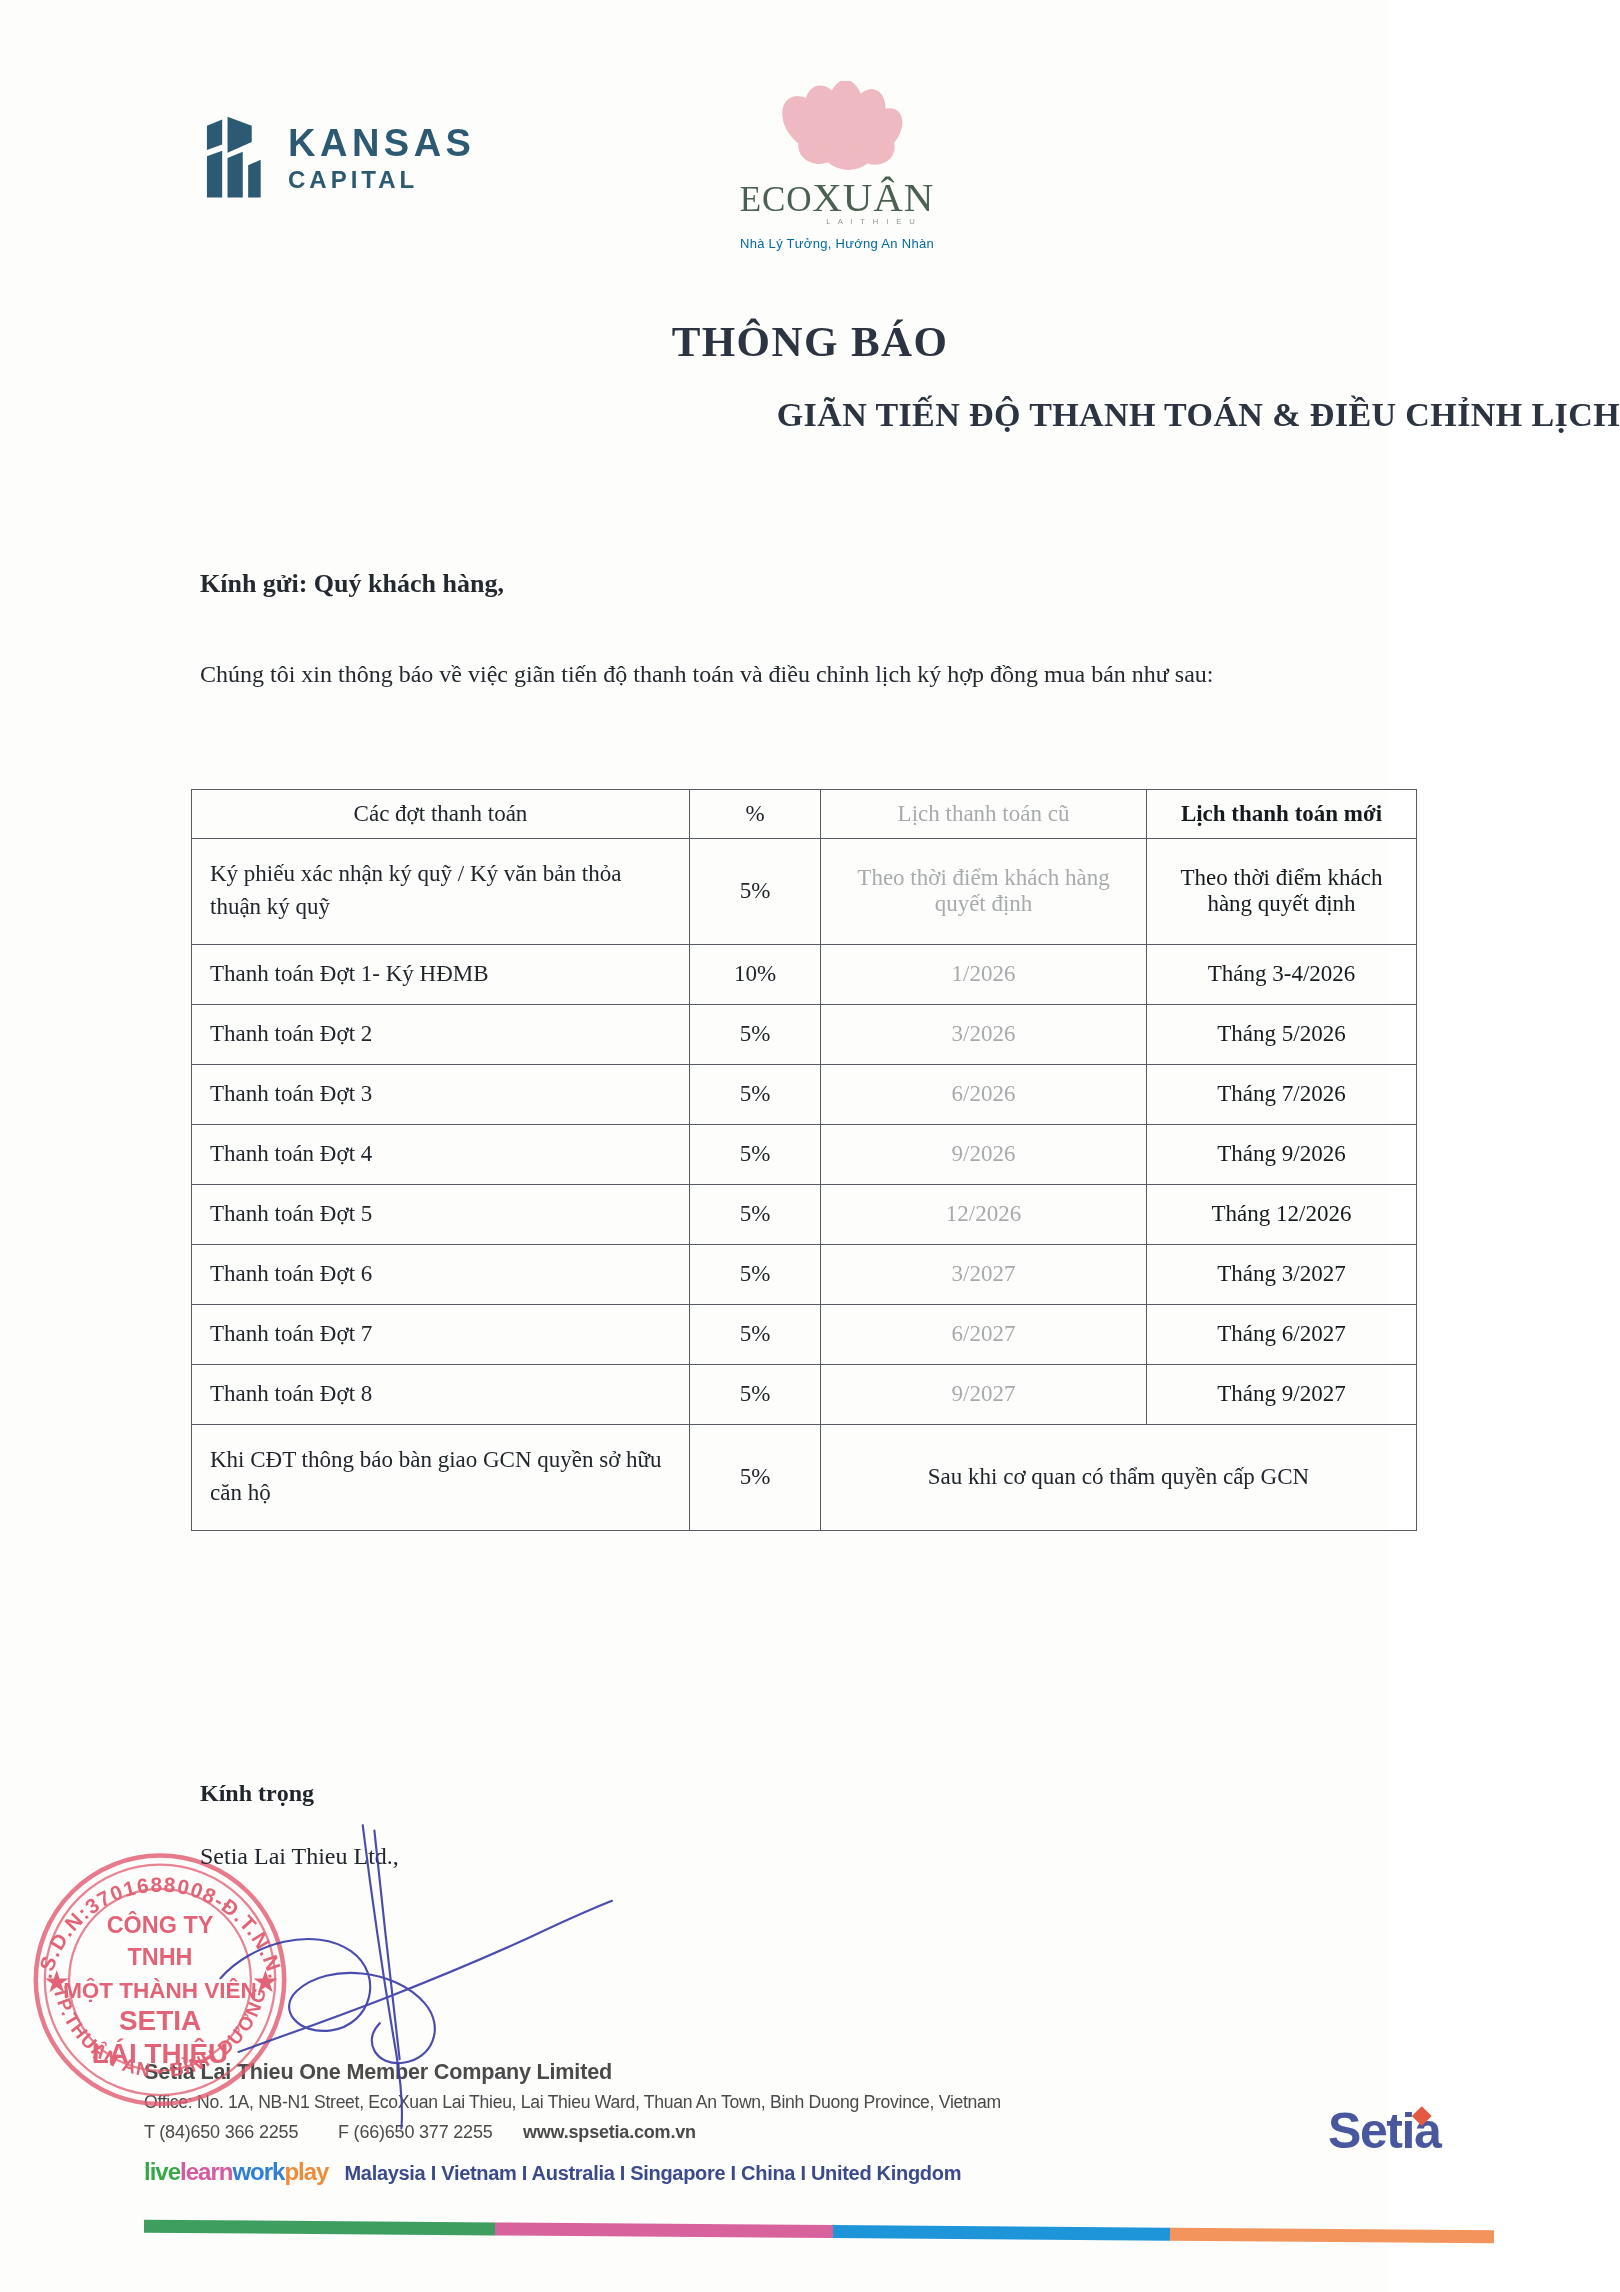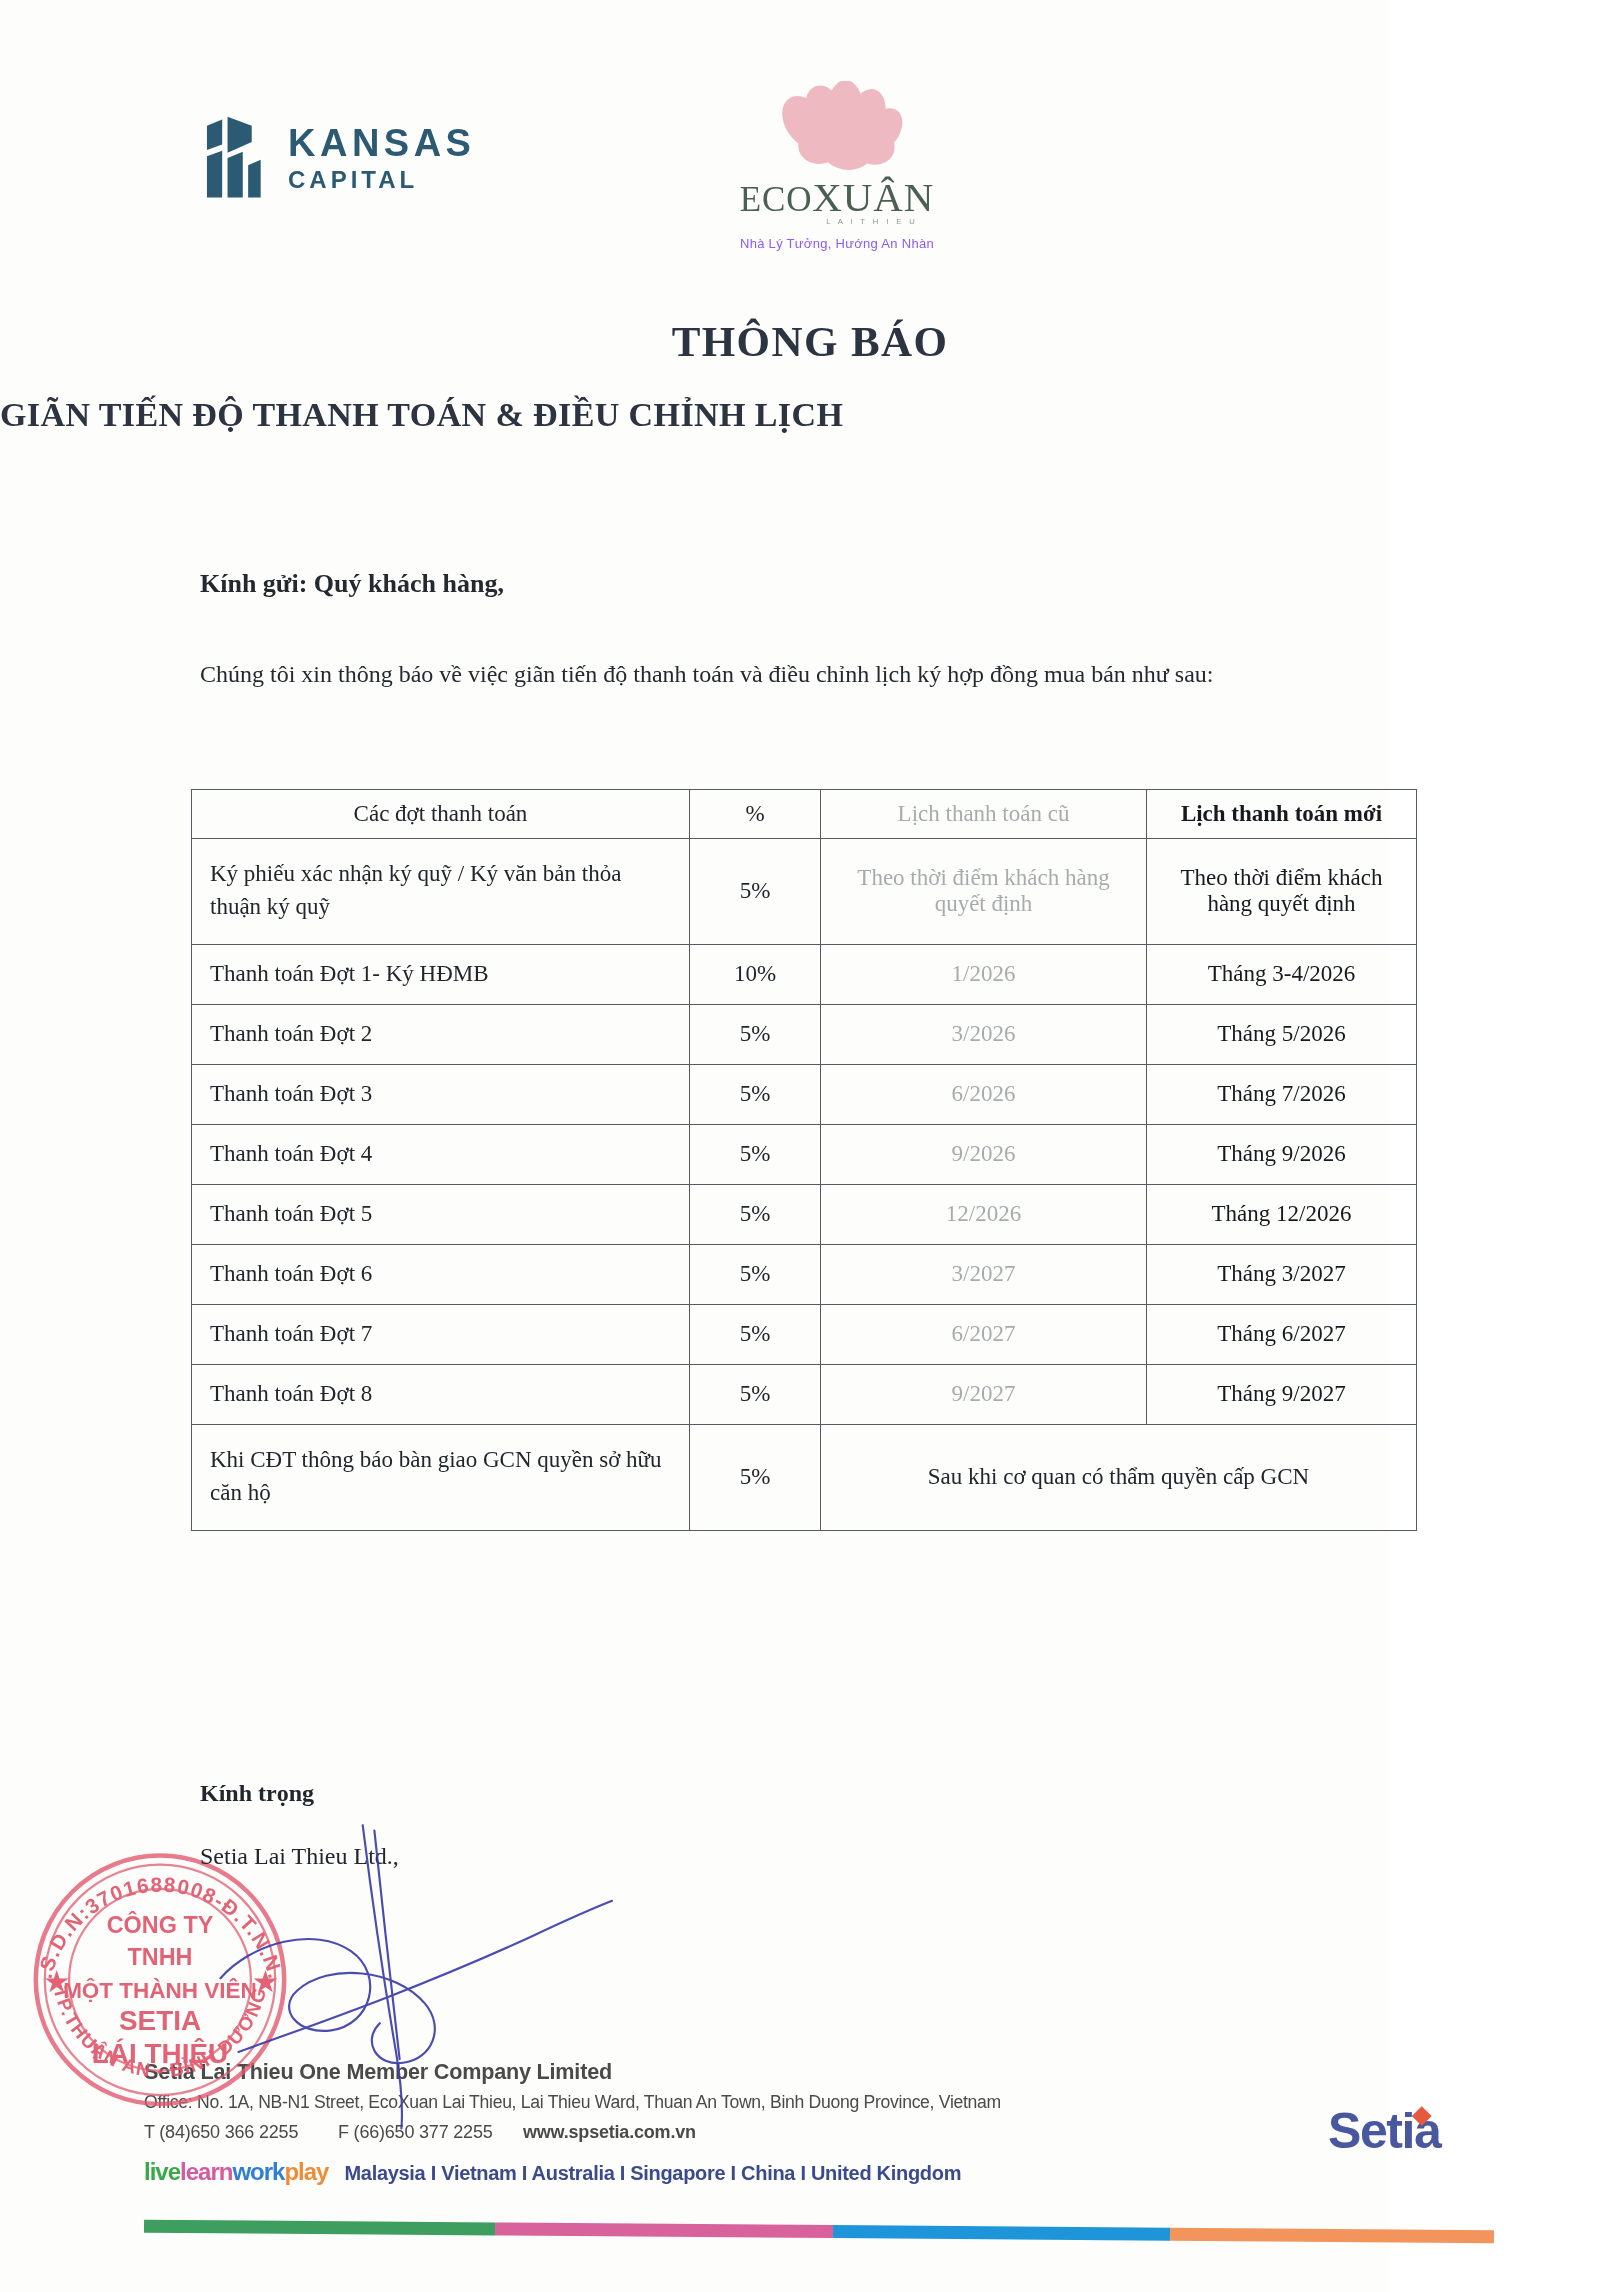--- a/index.html
+++ b/index.html
@@ -78,21 +78,21 @@
     font-family: "Liberation Sans", sans-serif;
     font-size: 7.7px;
     letter-spacing: 2.9px;
     color: #8a9a8d;
     margin-top: -3.6px;
     margin-left: 70px;
   }
   .eco-tag {
     font-family: "Liberation Sans", sans-serif;
     font-size: 13px;
-    color: #8b5cf6;
+    color: #0369a1;
     margin-top: 10px;
     letter-spacing: 0.3px;
   }
 
   
   .title-main {
     position: absolute;
     top: 317px;
     left: 0;
     width: 1620px;
@@ -101,21 +101,21 @@
     font-weight: bold;
     font-size: 43px;
     letter-spacing: 1.4px;
     color: #2b3440;
   }
   .title-sub {
     position: absolute;
     top: 396px;
     left: 0;
     width: 1620px;
-    text-align: left;
+    text-align: right;
     font-family: "Liberation Serif", serif;
     font-weight: bold;
     font-size: 34px;
     letter-spacing: 0.4px;
     color: #2b3440;
   }
 
   
   .salutation {
     position: absolute;

